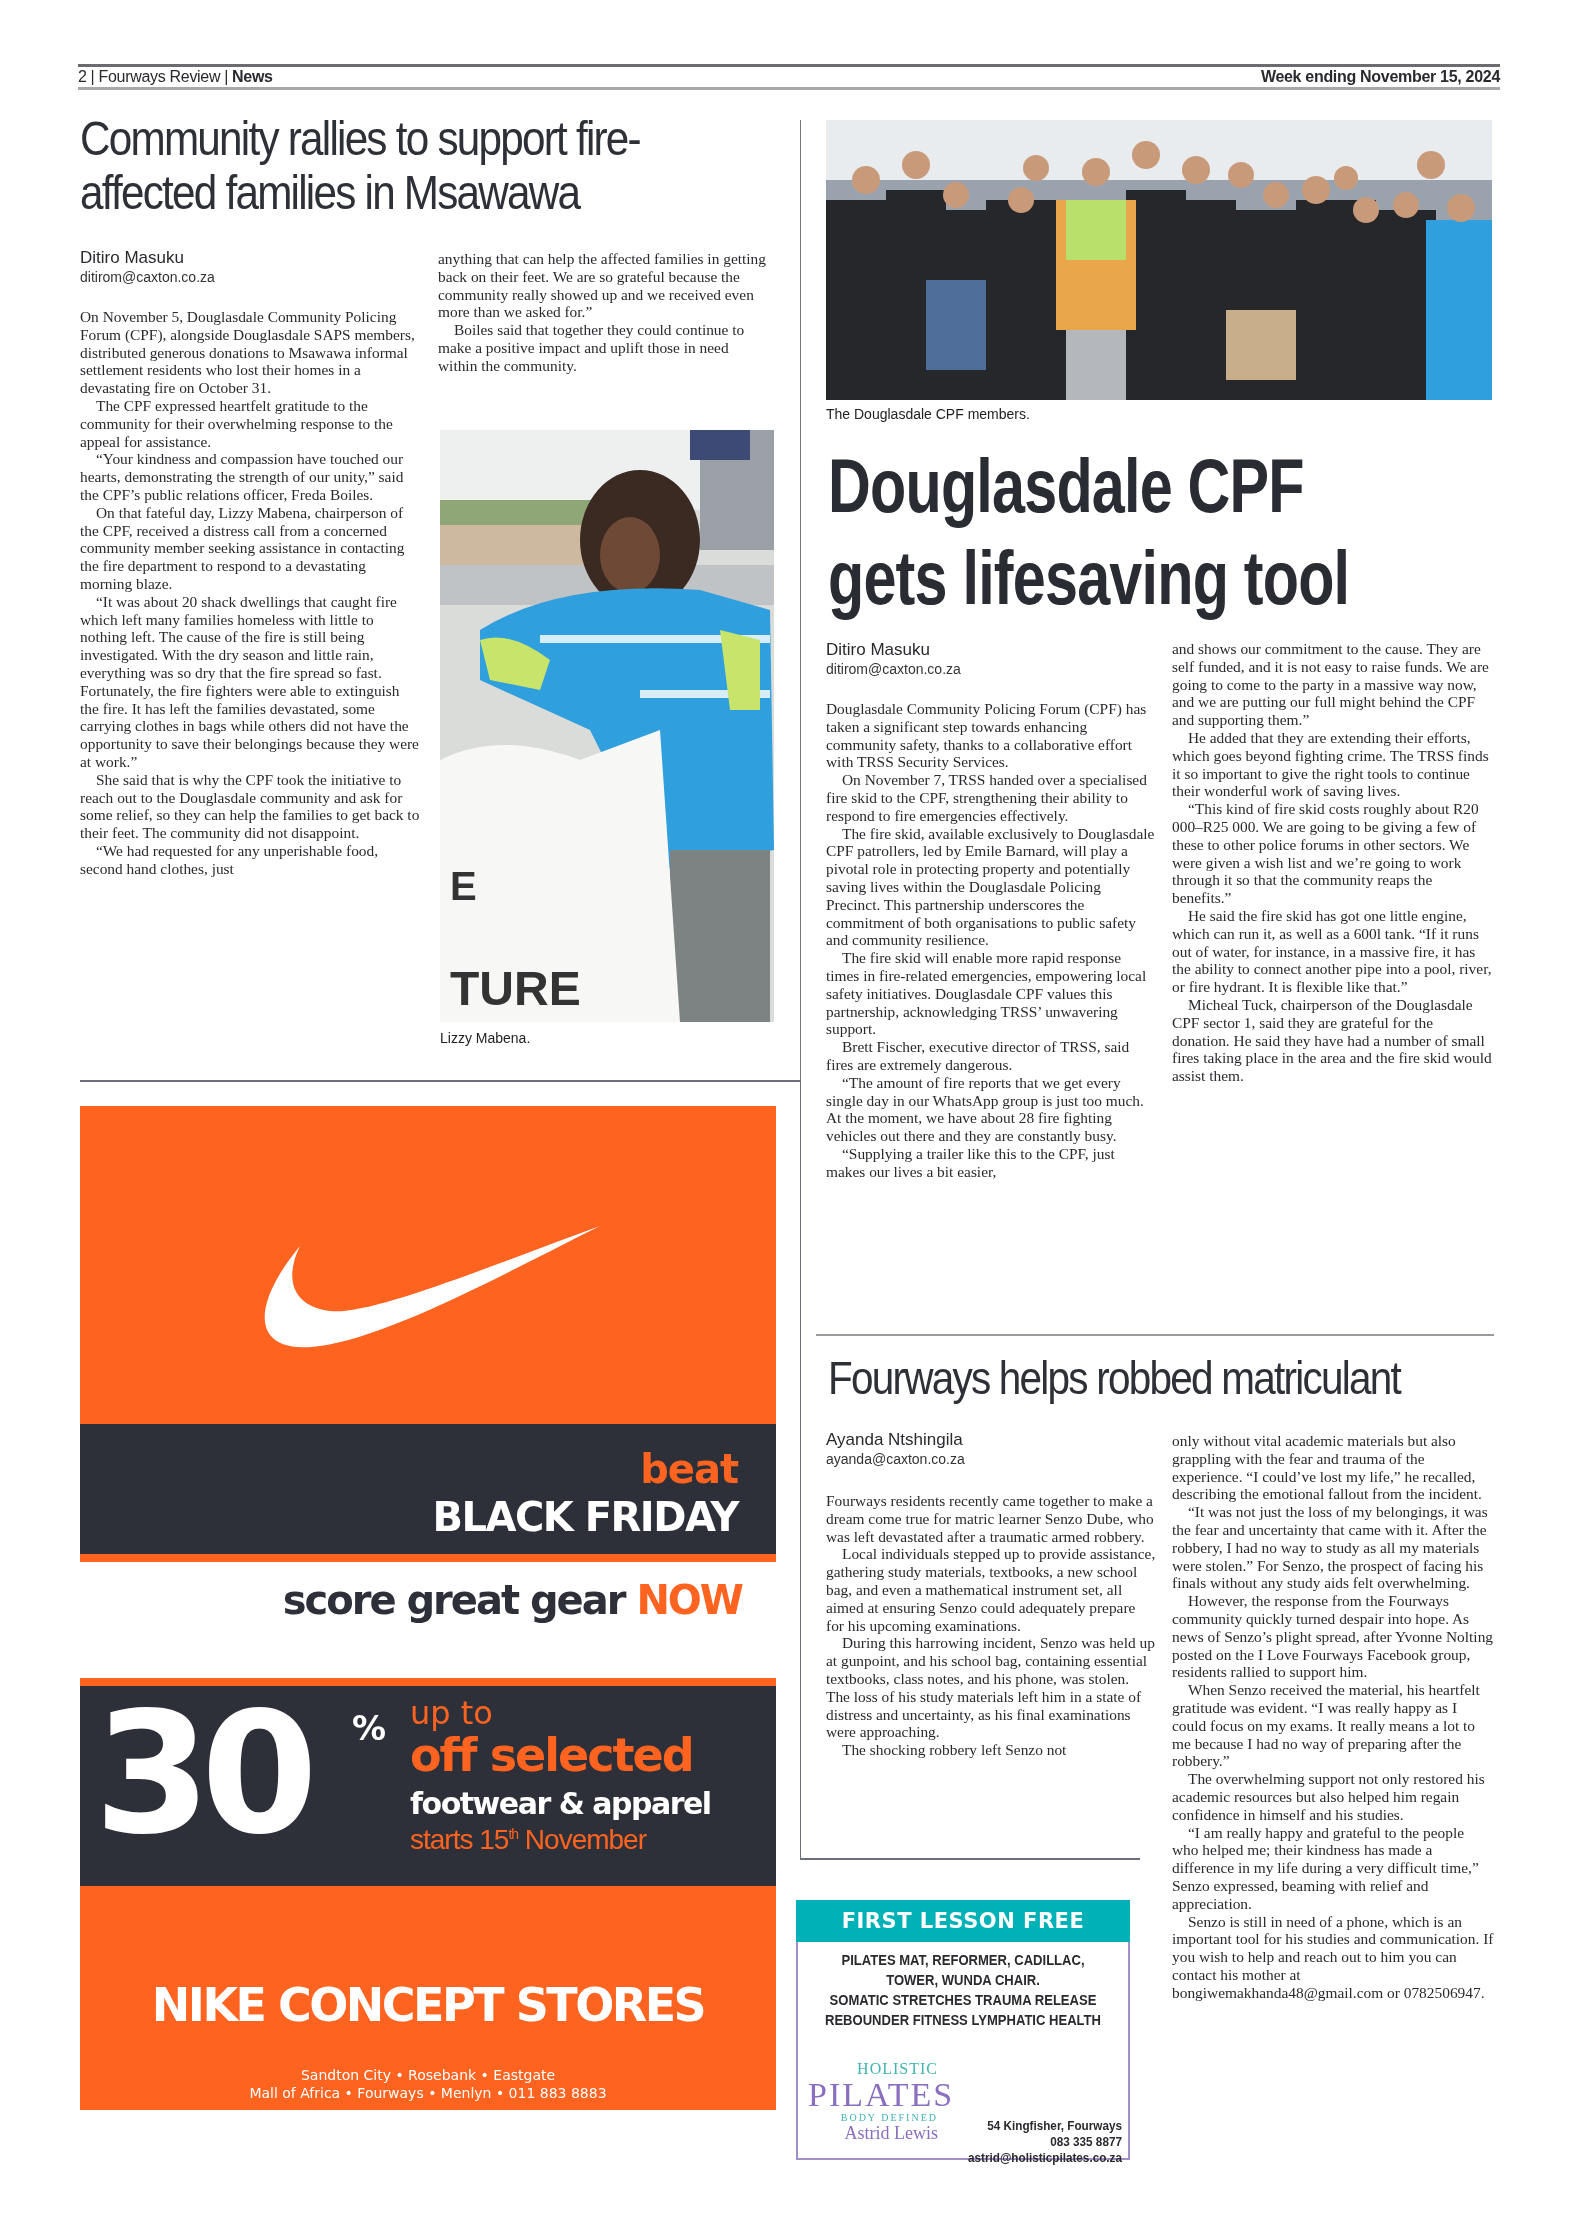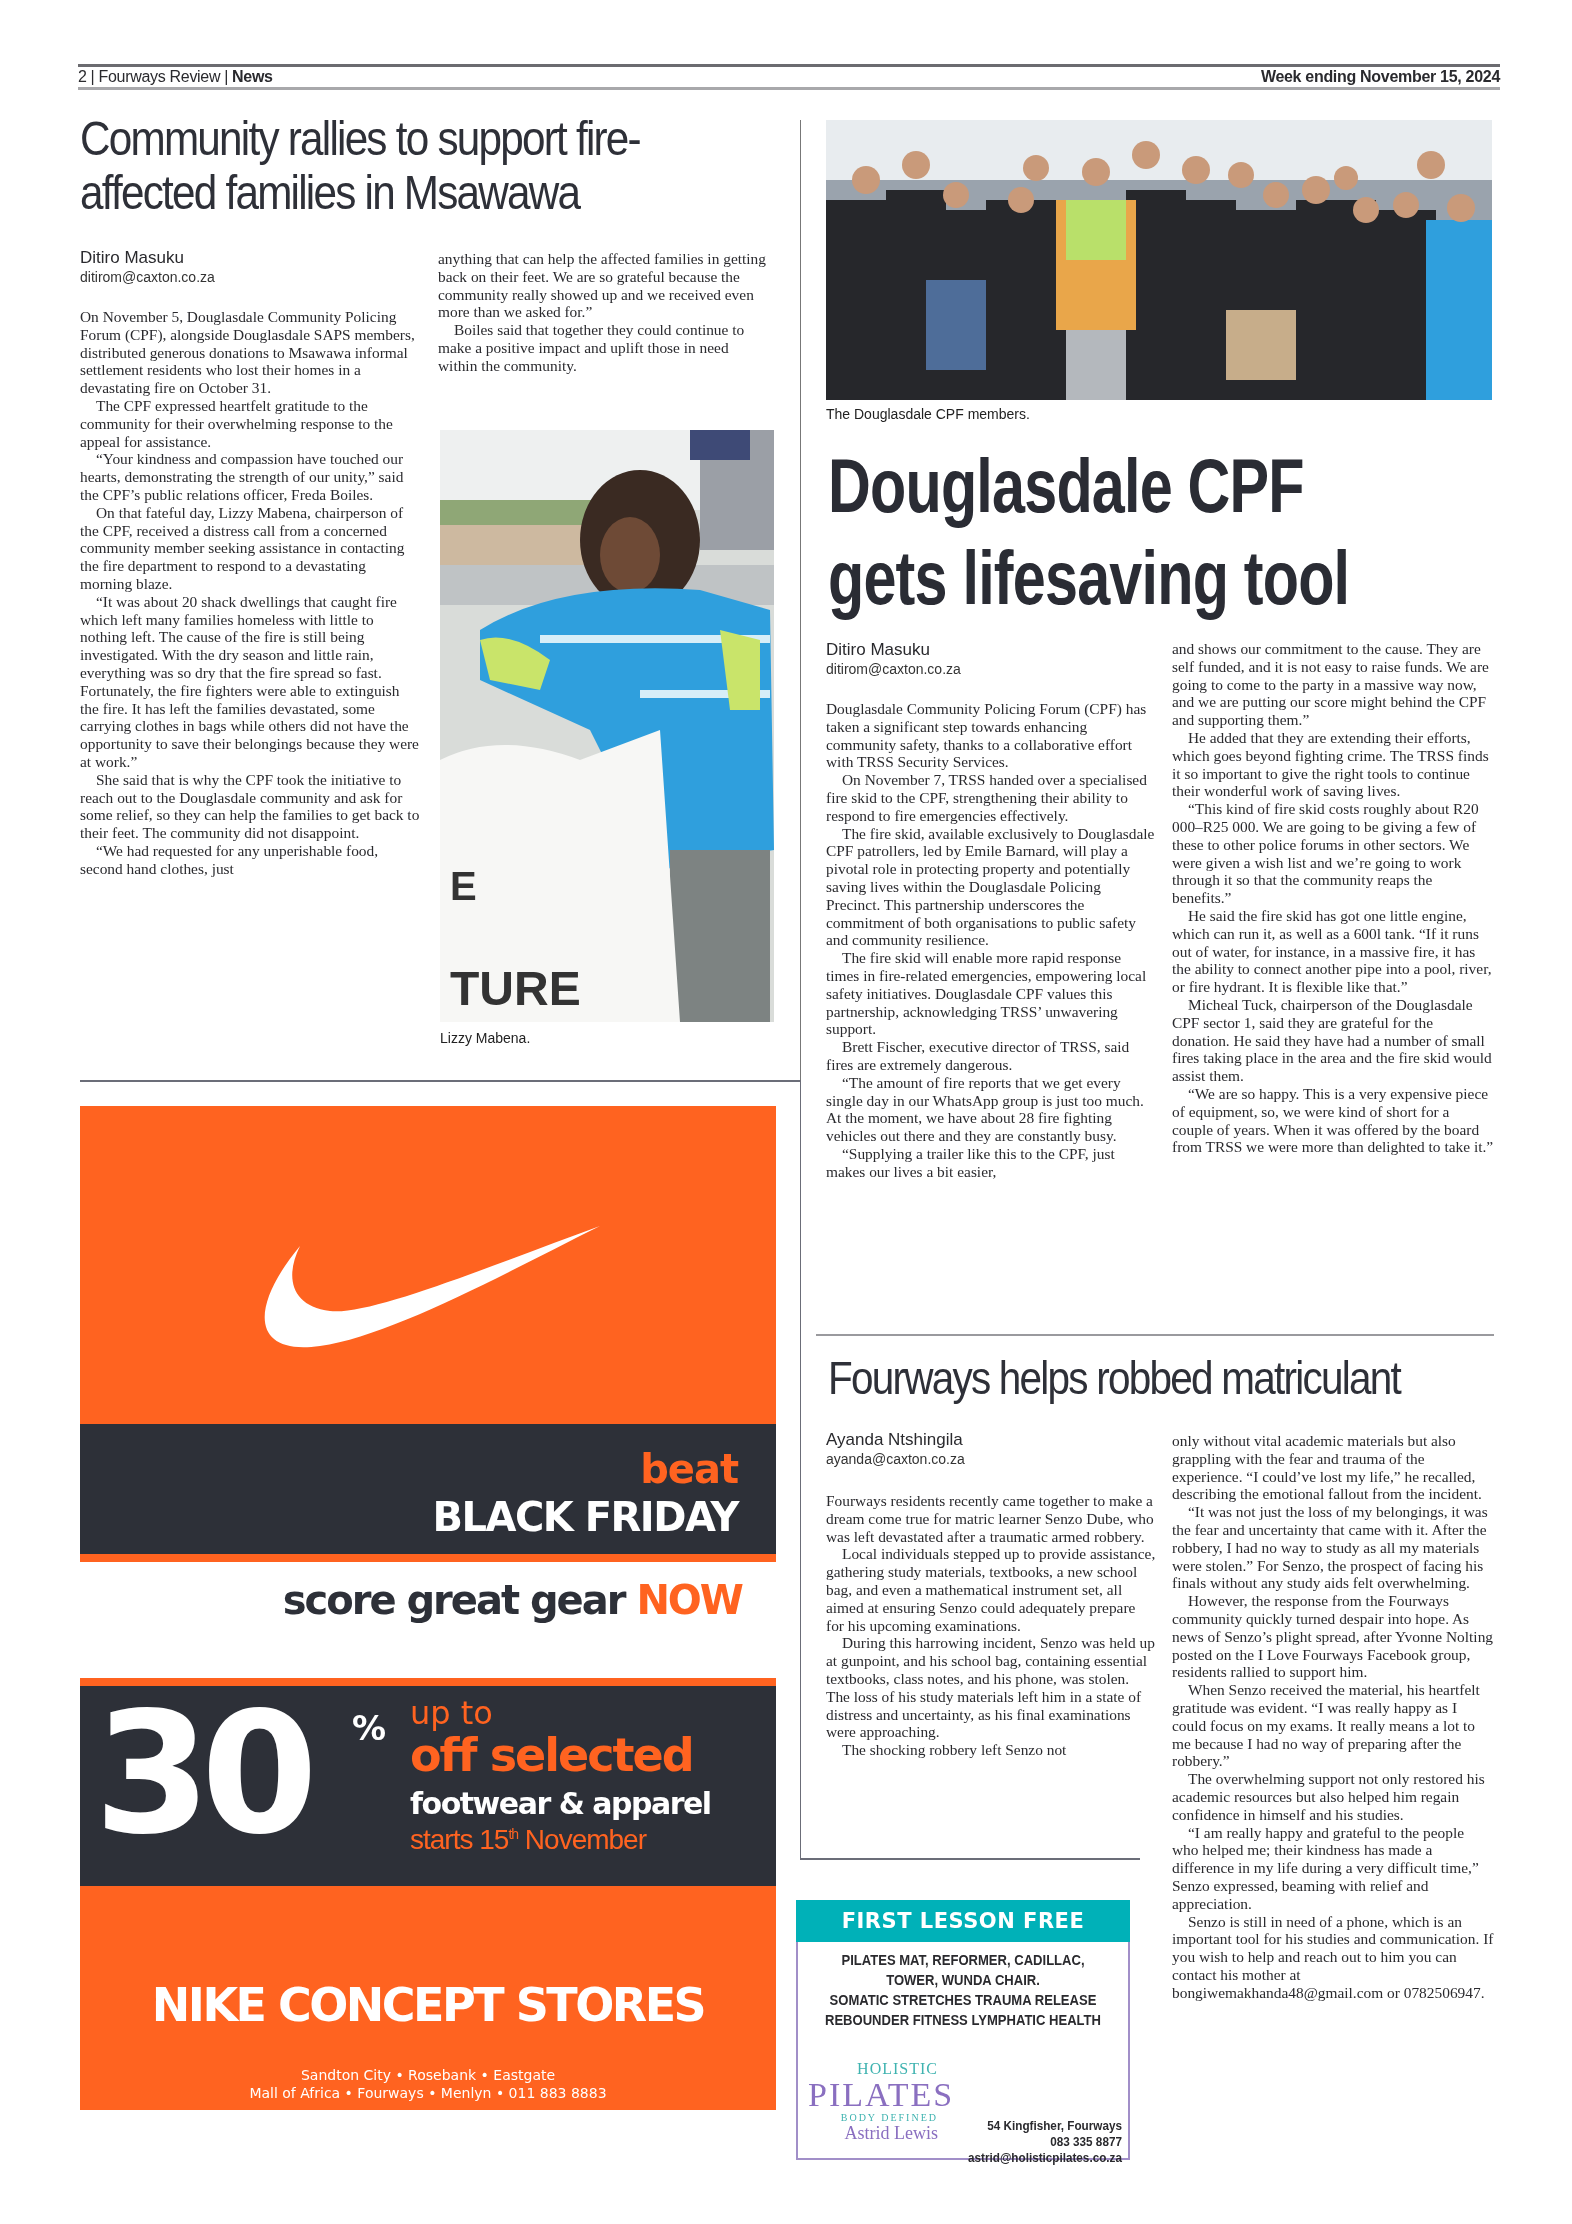--- a/index.html
+++ b/index.html
@@ -184,26 +184,25 @@
   <p class="first">Douglasdale Community Policing Forum (CPF) has taken a significant step towards enhancing community safety, thanks to a collaborative effort with TRSS Security Services.</p>
   <p>On November 7, TRSS handed over a specialised fire skid to the CPF, strengthening their ability to respond to fire emergencies effectively.</p>
   <p>The fire skid, available exclusively to Douglasdale CPF patrollers, led by Emile Barnard, will play a pivotal role in protecting property and potentially saving lives within the Douglasdale Policing Precinct. This partnership underscores the commitment of both organisations to public safety and community resilience.</p>
   <p>The fire skid will enable more rapid response times in fire-related emergencies, empowering local safety initiatives. Douglasdale CPF values this partnership, acknowledging TRSS’ unwavering support.</p>
   <p>Brett Fischer, executive director of TRSS, said fires are extremely dangerous.</p>
   <p>“The amount of fire reports that we get every single day in our WhatsApp group is just too much. At the moment, we have about 28 fire fighting vehicles out there and they are constantly busy.</p>
   <p>“Supplying a trailer like this to the CPF, just makes our lives a bit easier,</p>
 </div>
 
 <div class="abs col" style="left:1172px; top:640px; width:322px;">
-  <p class="first">and shows our commitment to the cause. They are self funded, and it is not easy to raise funds. We are going to come to the party in a massive way now, and we are putting our score might behind the CPF and supporting them.”</p>
+  <p class="first">and shows our commitment to the cause. They are self funded, and it is not easy to raise funds. We are going to come to the party in a massive way now, and we are putting our full might behind the CPF and supporting them.”</p>
   <p>He added that they are extending their efforts, which goes beyond fighting crime. The TRSS finds it so important to give the right tools to continue their wonderful work of saving lives.</p>
   <p>“This kind of fire skid costs roughly about R20 000–R25 000. We are going to be giving a few of these to other police forums in other sectors. We were given a wish list and we’re going to work through it so that the community reaps the benefits.”</p>
   <p>He said the fire skid has got one little engine, which can run it, as well as a 600l tank. “If it runs out of water, for instance, in a massive fire, it has the ability to connect another pipe into a pool, river, or fire hydrant. It is flexible like that.”</p>
   <p>Micheal Tuck, chairperson of the Douglasdale CPF sector 1, said they are grateful for the donation. He said they have had a number of small fires taking place in the area and the fire skid would assist them.</p>
-  <p>“We are so happy. This is a very expensive piece of equipment, so, we were kind of short for a couple of years. When it was offered by the board from TRSS we were more than delighted to take it.”</p>
 </div>
 
 <div class="abs rule-h" style="left:816px; top:1334px; width:678px;"></div>
 <div class="abs rule-v" style="left:800px; top:1080px; height:780px; background:#6b6d78;"></div>
 <div class="abs" style="left:800px; top:1858px; width:340px; height:2px; background:#6b6d78;"></div>
 
 <div class="abs hl-light hl-3">Fourways helps robbed matriculant</div>
 
 <div class="abs" style="left:826px; top:1430px; width:330px;">
   <div class="byline">Ayanda Ntshingila</div>

